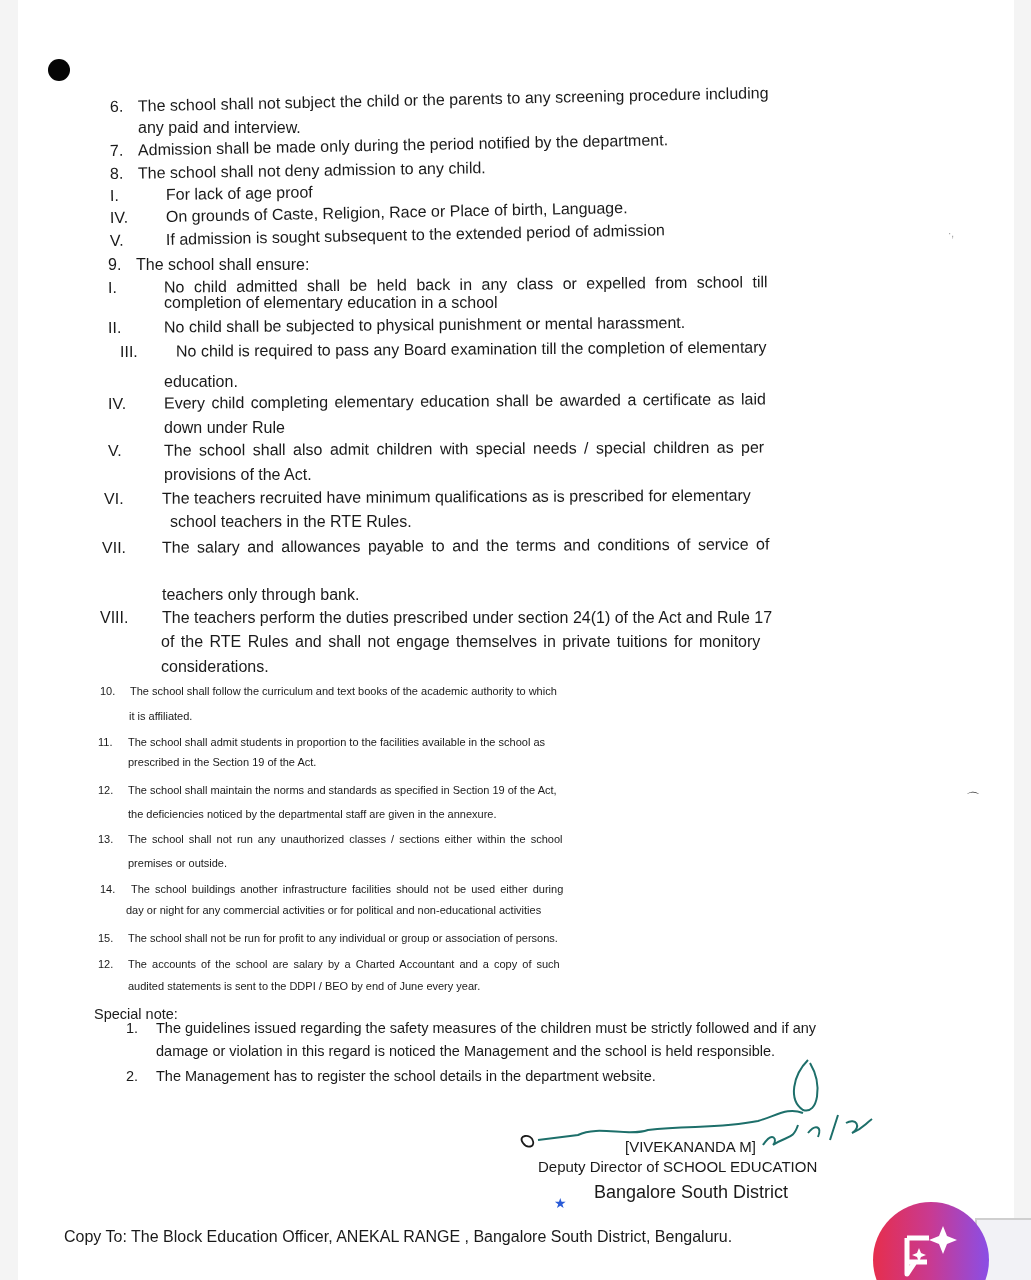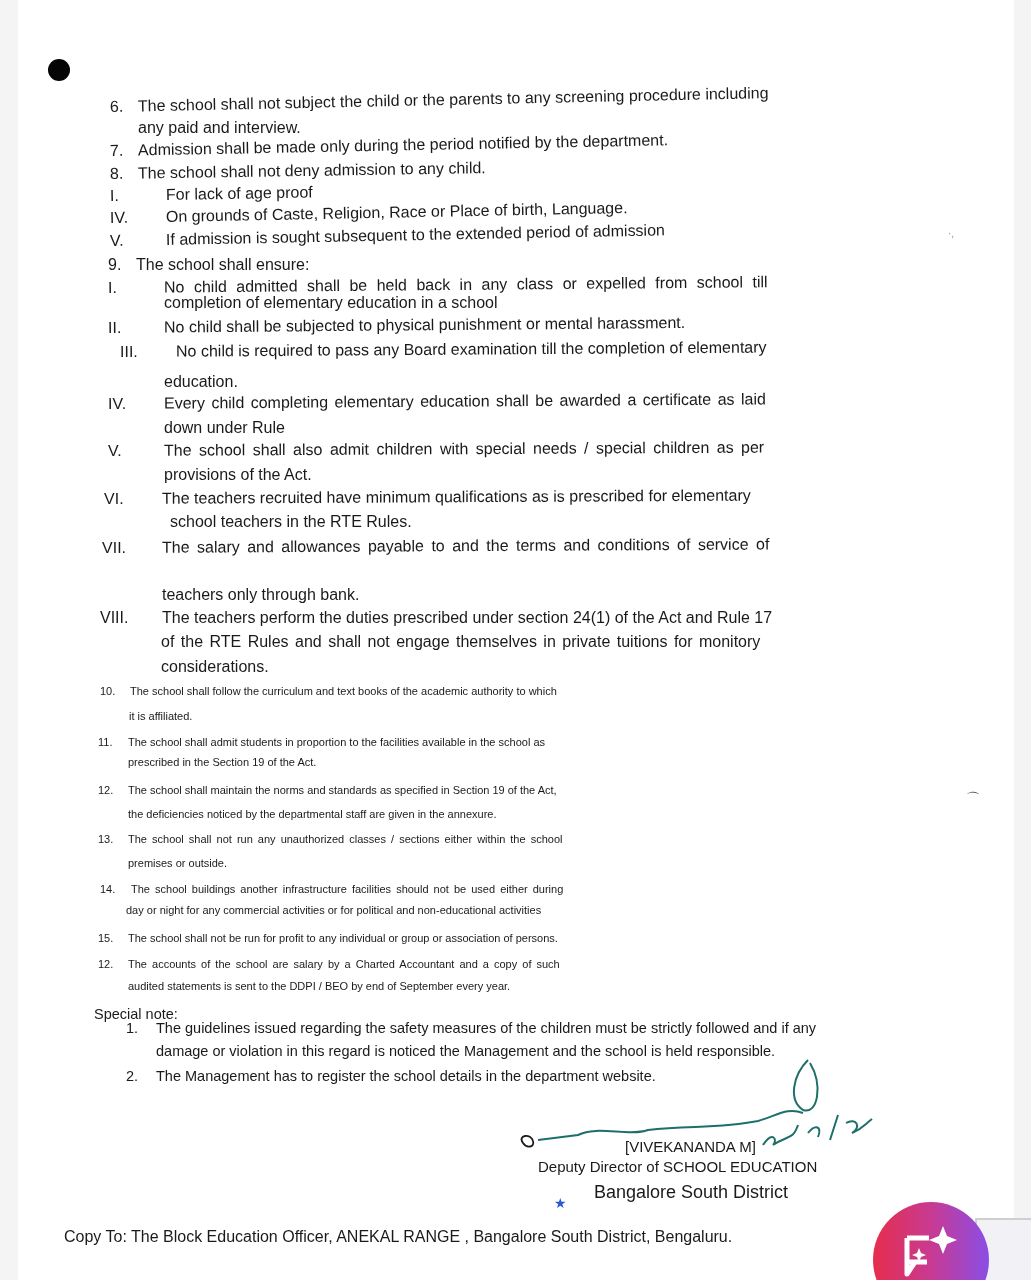--- a/index.html
+++ b/index.html
@@ -157,21 +157,21 @@
 
   <div class="line big" style="left:80px;top:928px;">
     <span>15.</span>
     <span style="position:absolute;left:30px;">The school shall not be run for profit to any individual or group or association of persons.</span>
   </div>
 
   <div class="line big" style="left:80px;top:954px;">
     <span>12.</span>
     <span style="position:absolute;left:30px;word-spacing:2px;">The accounts of the school are salary by a Charted Accountant and a copy of such</span>
   </div>
-  <div class="line big" style="left:110px;top:976px;">audited statements is sent to the DDPI / BEO by end of September every year.</div>
+  <div class="line big" style="left:110px;top:976px;">audited statements is sent to the DDPI / BEO by end of June every year.</div>
 
   <div class="line small" style="left:46px;top:1004px;">Special note:</div>
   <div class="line small" style="left:78px;top:1018px;">
     <span>1.</span>
     <span style="position:absolute;left:30px;">The guidelines issued regarding the safety measures of the children must be strictly followed and if any</span>
   </div>
   <div class="line small" style="left:108px;top:1041px;">damage or violation in this regard is noticed the Management and the school is held responsible.</div>
   <div class="line small" style="left:78px;top:1066px;">
     <span>2.</span>
     <span style="position:absolute;left:30px;">The Management has to register the school details in the department website.</span>

